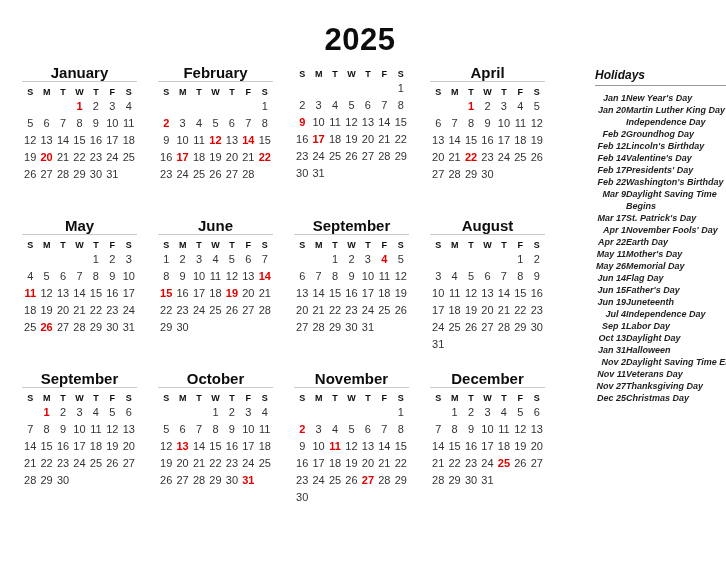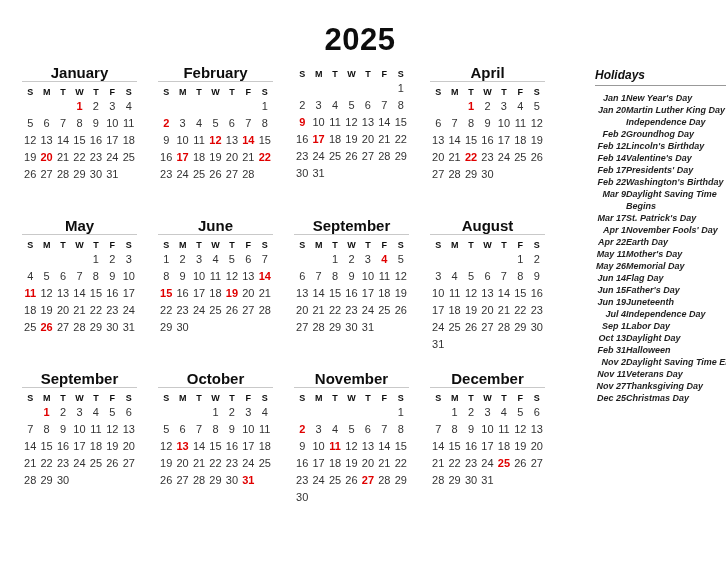--- a/index.html
+++ b/index.html
@@ -759,21 +759,21 @@
       </div>
       <div class="holiday-row">
         <span class="holiday-date">Sep 1</span>
         <span class="holiday-name">Labor Day</span>
       </div>
       <div class="holiday-row">
         <span class="holiday-date">Oct 13</span>
         <span class="holiday-name">Daylight Day</span>
       </div>
       <div class="holiday-row">
-        <span class="holiday-date">Feb 31</span>
+        <span class="holiday-date">Jan 31</span>
         <span class="holiday-name">Halloween</span>
       </div>
       <div class="holiday-row">
         <span class="holiday-date">Nov 2</span>
         <span class="holiday-name">Daylight Saving Time Ends</span>
       </div>
       <div class="holiday-row">
         <span class="holiday-date">Nov 11</span>
         <span class="holiday-name">Veterans Day</span>
       </div>

